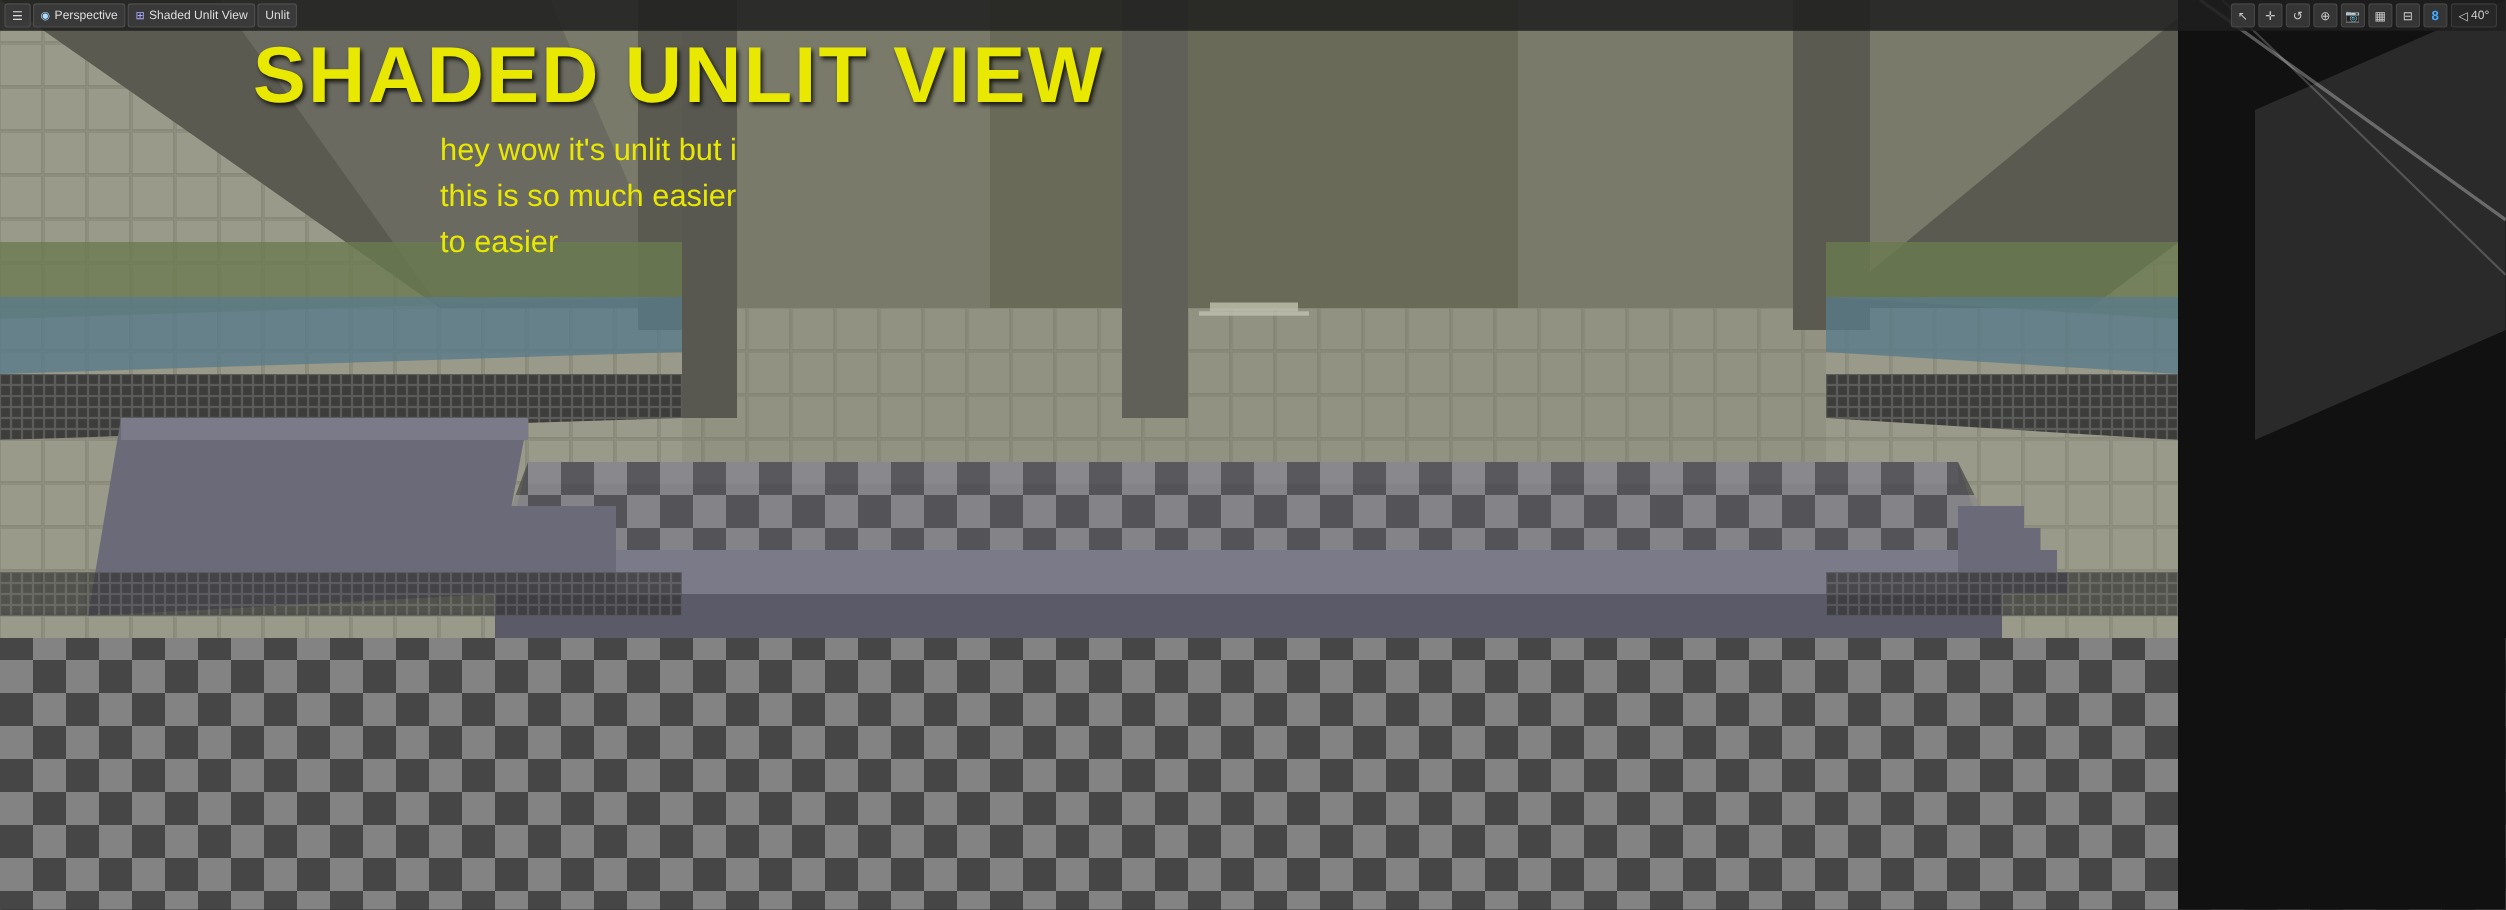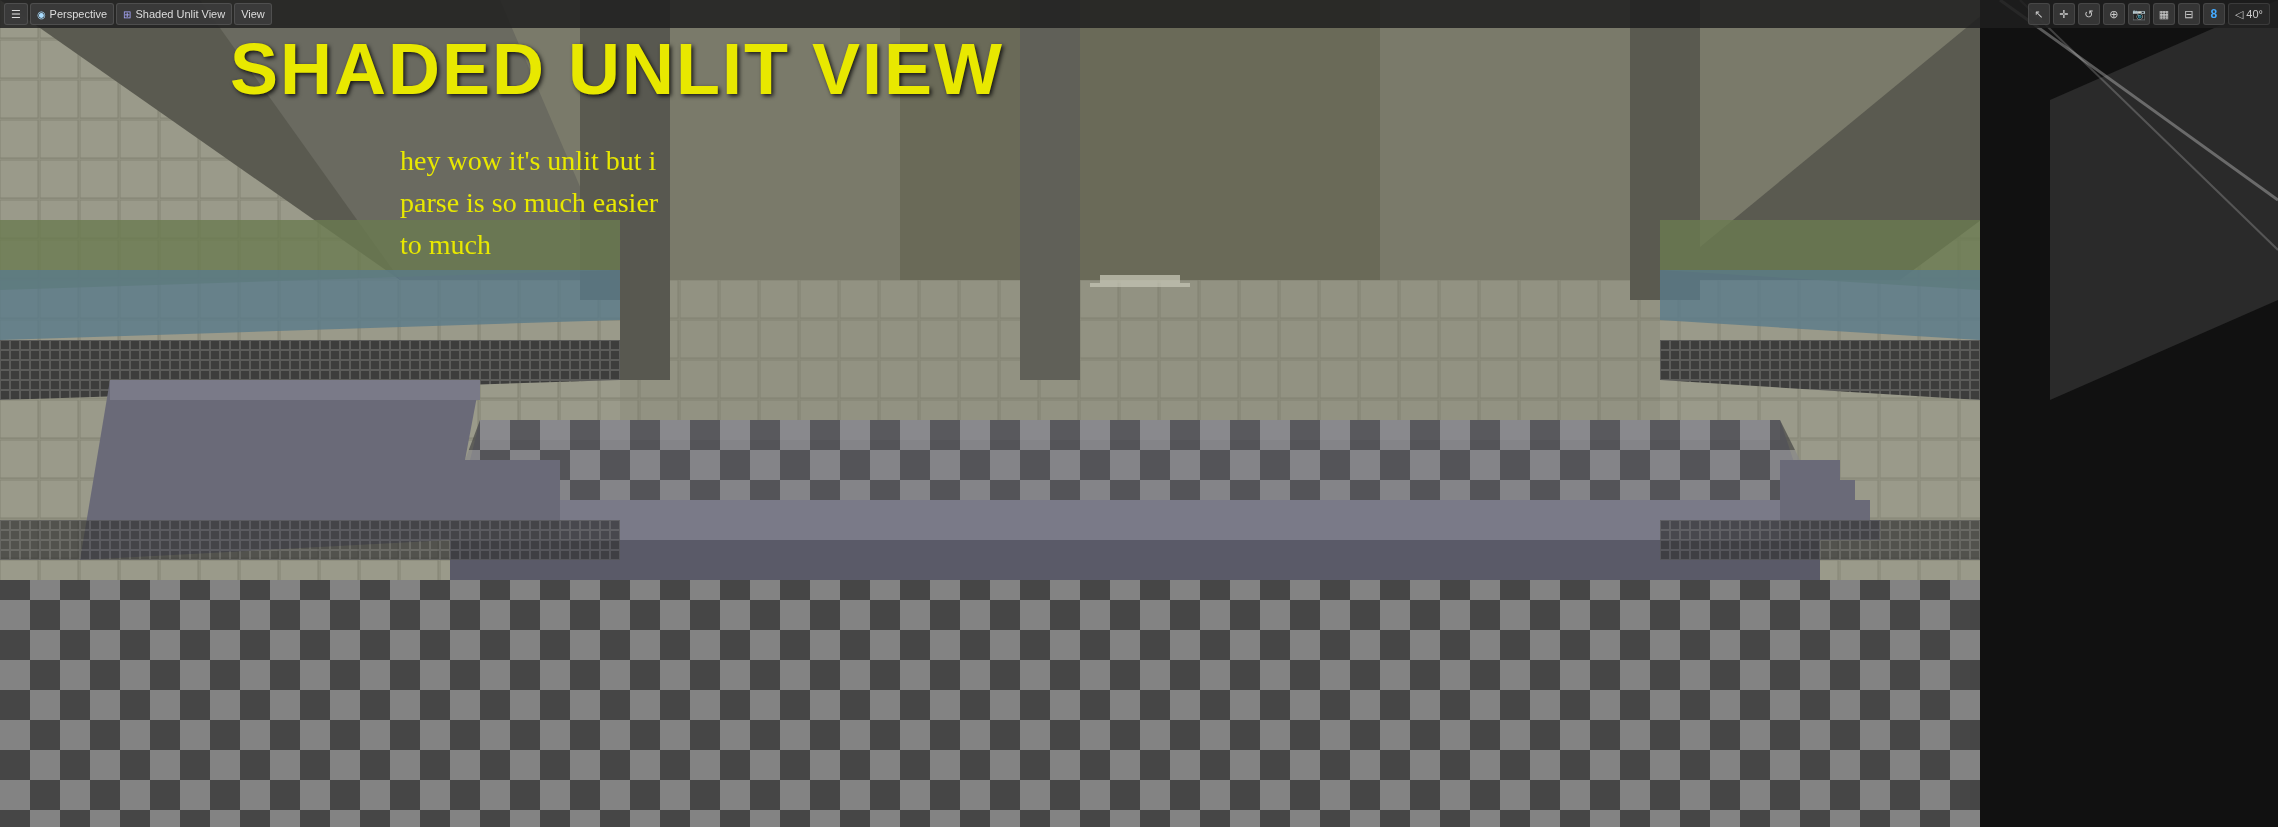--- a/index.html
+++ b/index.html
@@ -100,23 +100,22 @@
       letter-spacing: 2px;
     }
 
     #overlay-subtitle {
       position: absolute;
       top: 115px;
       left: 400px;
       font-size: 28px;
       color: #e8e800;
       z-index: 5;
-      font-family: Liberation Serif, serif;
+      font-family: Liberation Sans, sans-serif;
       line-height: 1.5;
-      margin-top: 25px;
     }
 
     
     #scene-svg {
       position: absolute;
       top: 0; left: 0;
       width: 100%;
       height: 100%;
     }
   </style>
@@ -240,21 +239,21 @@
     </div>
     <div class="toolbar-btn">
       <span style="color:#aaddff; font-size:10px;">◉</span>
       <span>Perspective</span>
     </div>
     <div class="toolbar-btn">
       <span style="color:#aaaaff; font-size:10px;">⊞</span>
       <span>Shaded Unlit View</span>
     </div>
     <div class="toolbar-btn">
-      <span>View</span>
+      <span>Unlit</span>
     </div>
 
     <div class="toolbar-spacer"></div>
 
     <div class="toolbar-right">
       <div class="icon-btn" title="Select">↖</div>
       <div class="icon-btn" title="Transform">✛</div>
       <div class="icon-btn" title="Rotate">↺</div>
       <div class="icon-btn" title="Snap">⊕</div>
       <div class="icon-btn" title="Camera">📷</div>
@@ -269,17 +268,17 @@
       </div>
     </div>
   </div>
 
   <div id="overlay-title">
     <span>SHADED UNLIT VIEW</span>
   </div>
 
   <div id="overlay-subtitle">
     <div>hey wow it's unlit but i</div>
-    <div>parse is so much easier</div>
-    <div>to much</div>
+    <div>this is so much easier</div>
+    <div>to easier</div>
   </div>
 
 </div>
 
 </body></html>

